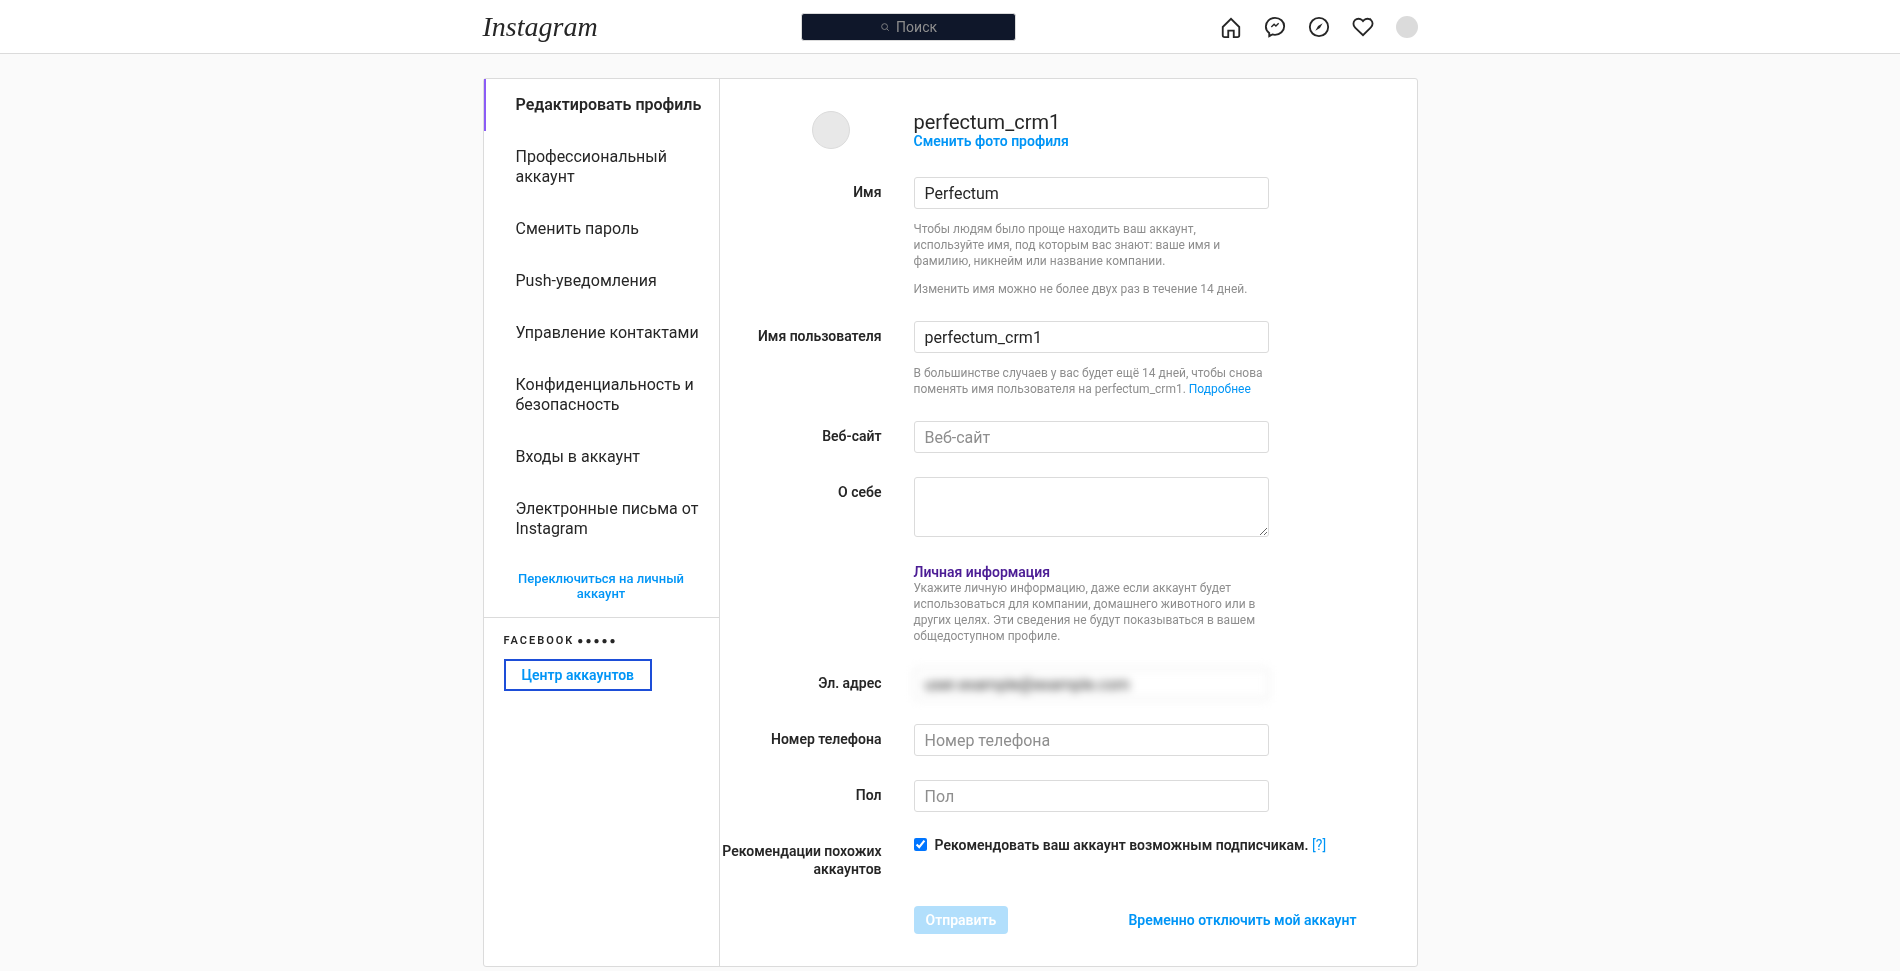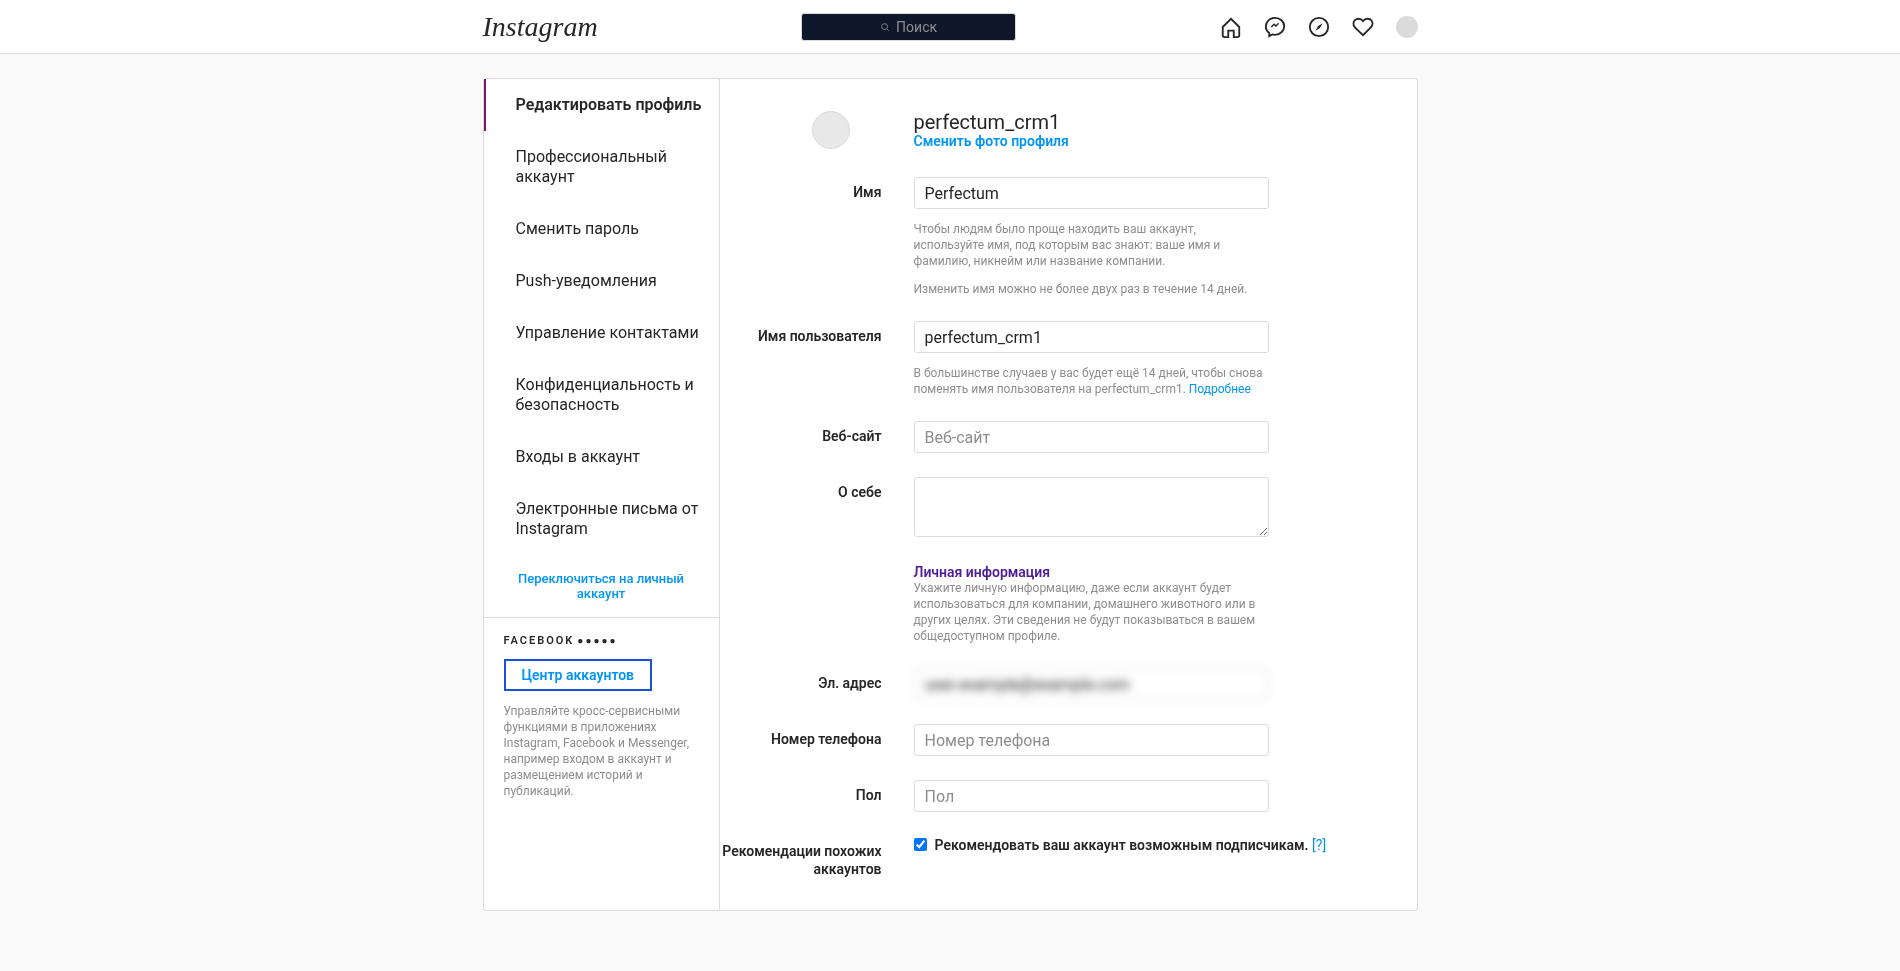--- a/index.html
+++ b/index.html
@@ -14,21 +14,21 @@
 .nav-icons { display: flex; align-items: center; gap: 22px; }
 .nav-icon { width: 22px; height: 22px; cursor: pointer; }
 .avatar-small { width: 22px; height: 22px; border-radius: 50%; background: #dbdbdb; }
 
 
 .container { max-width: 935px; margin: 24px auto 0; background: #fff; border: 1px solid #dbdbdb; border-radius: 3px; display: flex; min-height: 720px; }
 
 
 .sidebar { width: 236px; border-right: 1px solid #dbdbdb; display: flex; flex-direction: column; }
 .sidebar-item { padding: 16px 16px 16px 30px; font-size: 16px; line-height: 20px; cursor: pointer; border-left: 2px solid transparent; }
-.sidebar-item.active { font-weight: 600; border-left: 2px solid #701a75; }
+.sidebar-item.active { font-weight: 600; border-left: 2px solid #8b5cf6; }
 .sidebar-switch { padding: 16px 20px; text-align: center; color: #0095f6; font-weight: 500; font-size: 13px; cursor: pointer; }
 .sidebar-bottom { border-top: 1px solid #dbdbdb; padding: 16px 20px; }
 .fb-label { font-size: 11px; font-weight: 600; letter-spacing: 2px; color: #262626; display: flex; align-items: center; gap: 3px; margin-bottom: 12px; }
 .fb-icons { display: inline-flex; gap: 3px; font-size: 10px; }
 .accounts-center-box { border: 2px solid #1d4ed8; padding: 6px 16px; margin-bottom: 12px; display: inline-block; }
 .accounts-center-link { color: #0095f6; font-weight: 600; font-size: 14px; }
 .sidebar-desc { font-size: 12px; color: #8e8e8e; line-height: 16px; }
 
 
 .content { flex: 1; padding: 32px 60px 32px 0; }
@@ -108,21 +108,20 @@
     <div class="sidebar-item">Электронные письма от Instagram</div>
     <div class="sidebar-switch">Переключиться на личный аккаунт</div>
     <div class="sidebar-bottom">
       <div class="fb-label">
         <span>FACEBOOK</span>
         <span class="fb-icons">●●●●●</span>
       </div>
       <div class="accounts-center-box">
         <span class="accounts-center-link">Центр аккаунтов</span>
       </div>
-      <div class="sidebar-desc">Управляйте кросс-сервисными функциями в приложениях Instagram, Facebook и Messenger, например входом в аккаунт и размещением историй и публикаций.</div>
     </div>
   </div>
 
   <div class="content">
 
     <div class="profile-row profile-row-first">
       <div class="profile-label">
         <div class="profile-avatar"></div>
       </div>
       <div class="profile-name-col">
@@ -195,15 +194,19 @@
         <div class="checkbox-row">
           <input type="checkbox" checked="" style="">
           <div>
             <span class="checkbox-label">Рекомендовать ваш аккаунт возможным подписчикам.</span>
             <span class="help-link">[?]</span>
           </div>
         </div>
       </div>
     </div>
 
+    <div class="actions-row">
+      <button class="submit-btn">Отправить</button>
+      <span class="disable-link">Временно отключить мой аккаунт</span>
+    </div>
 
   </div>
 </div>
 
 </body></html>

